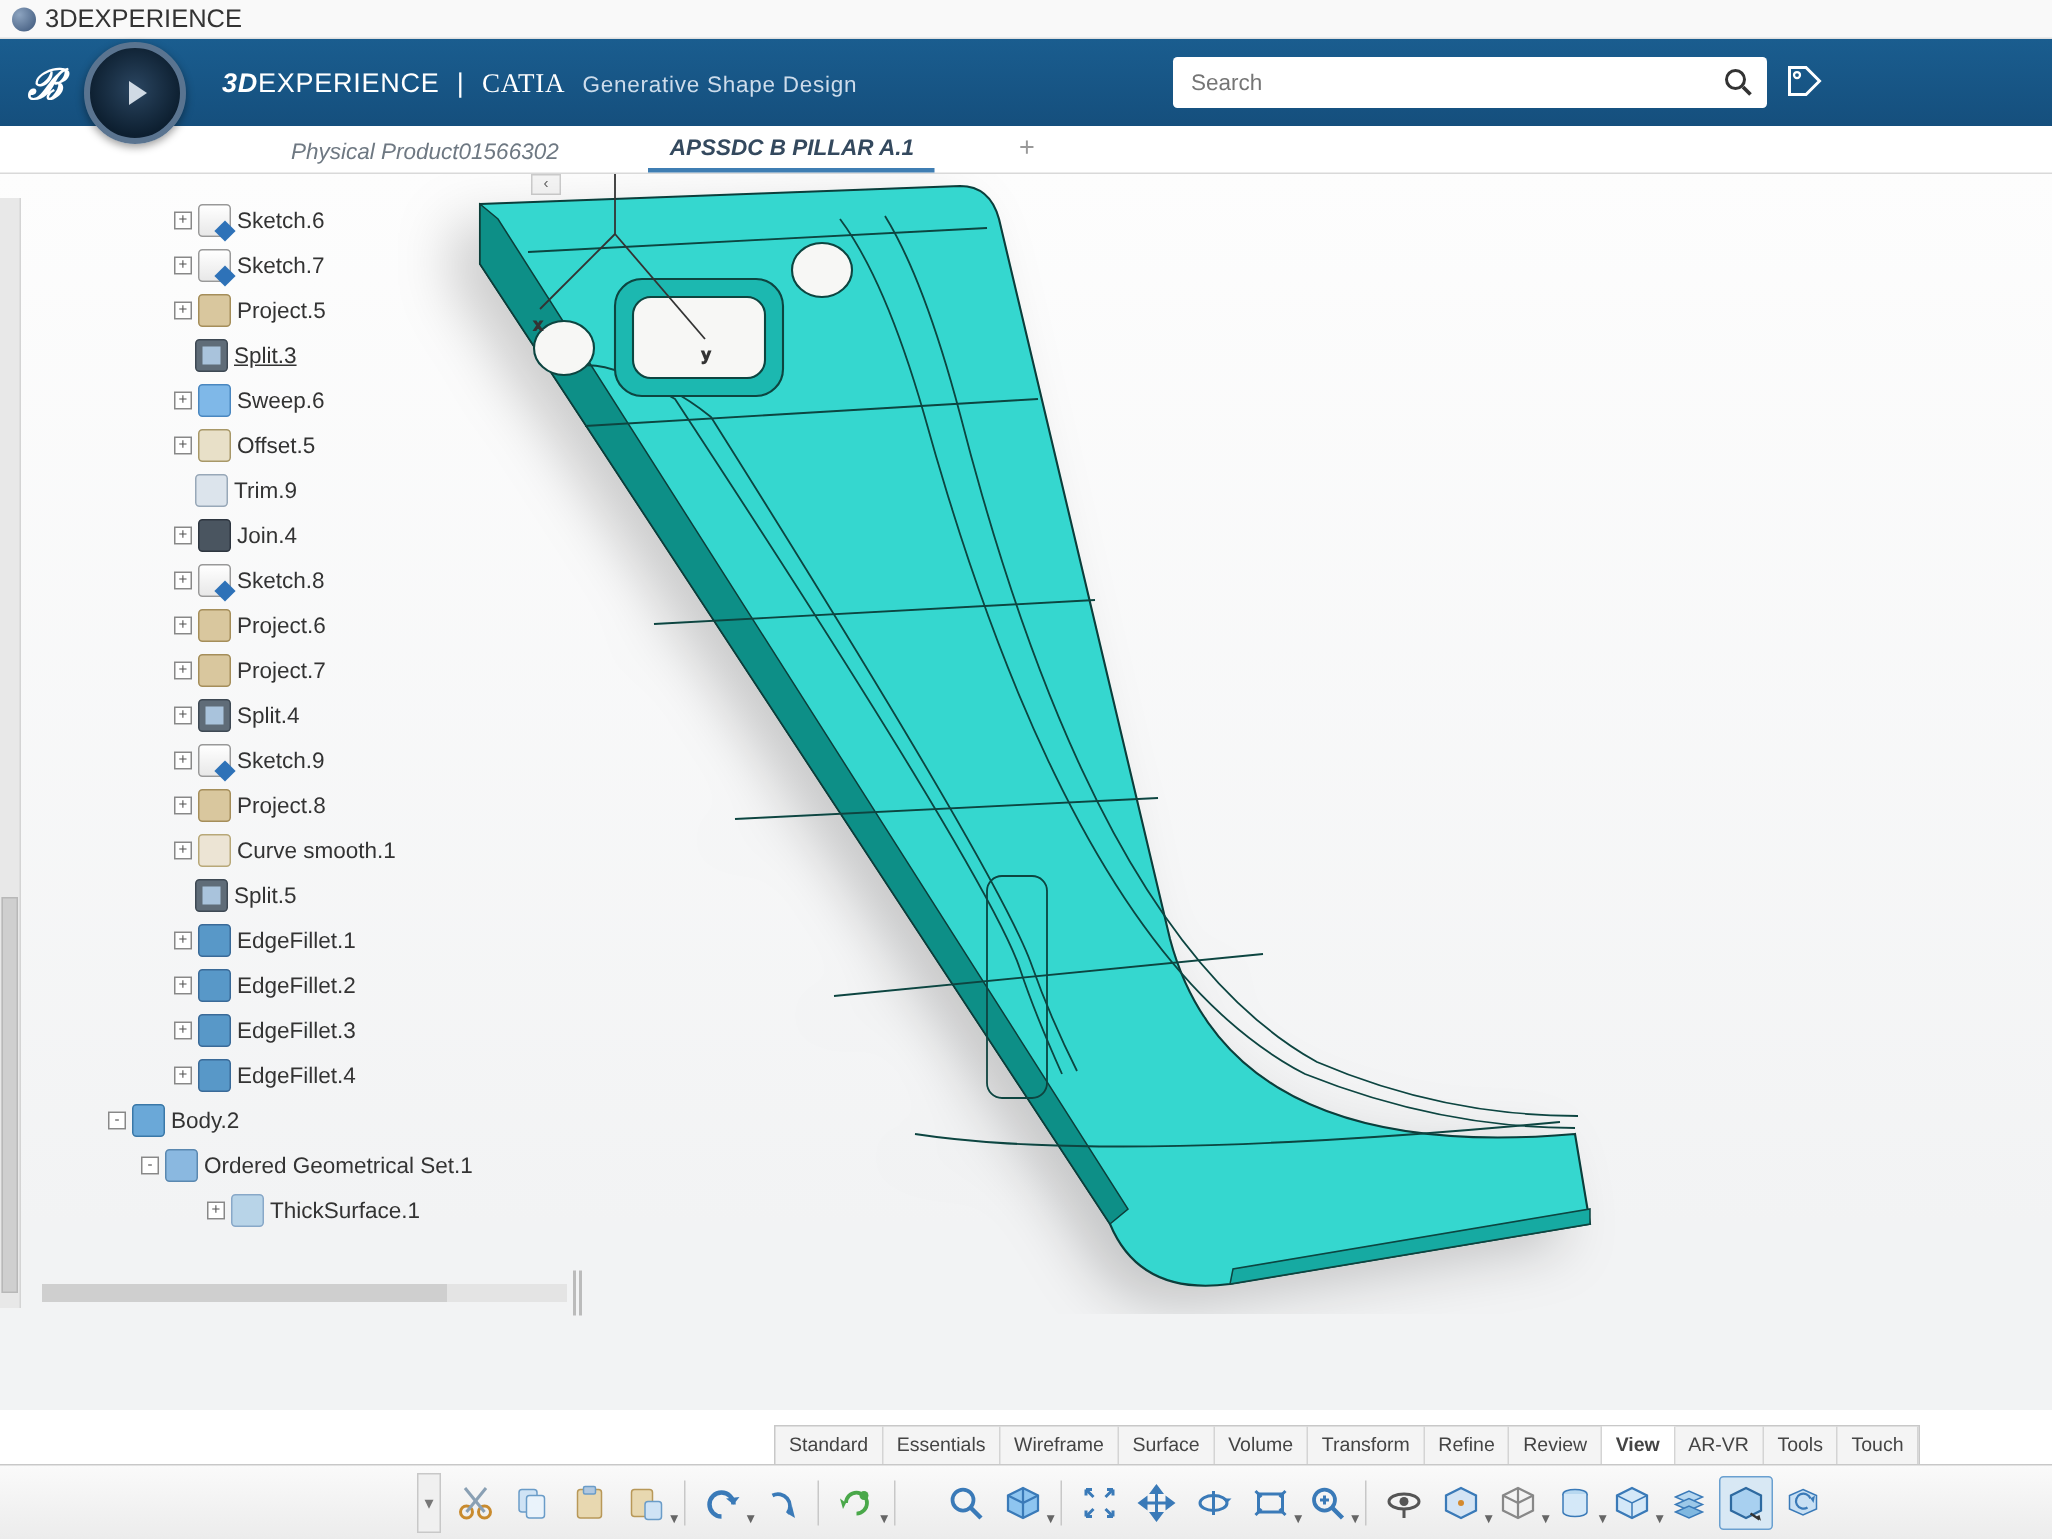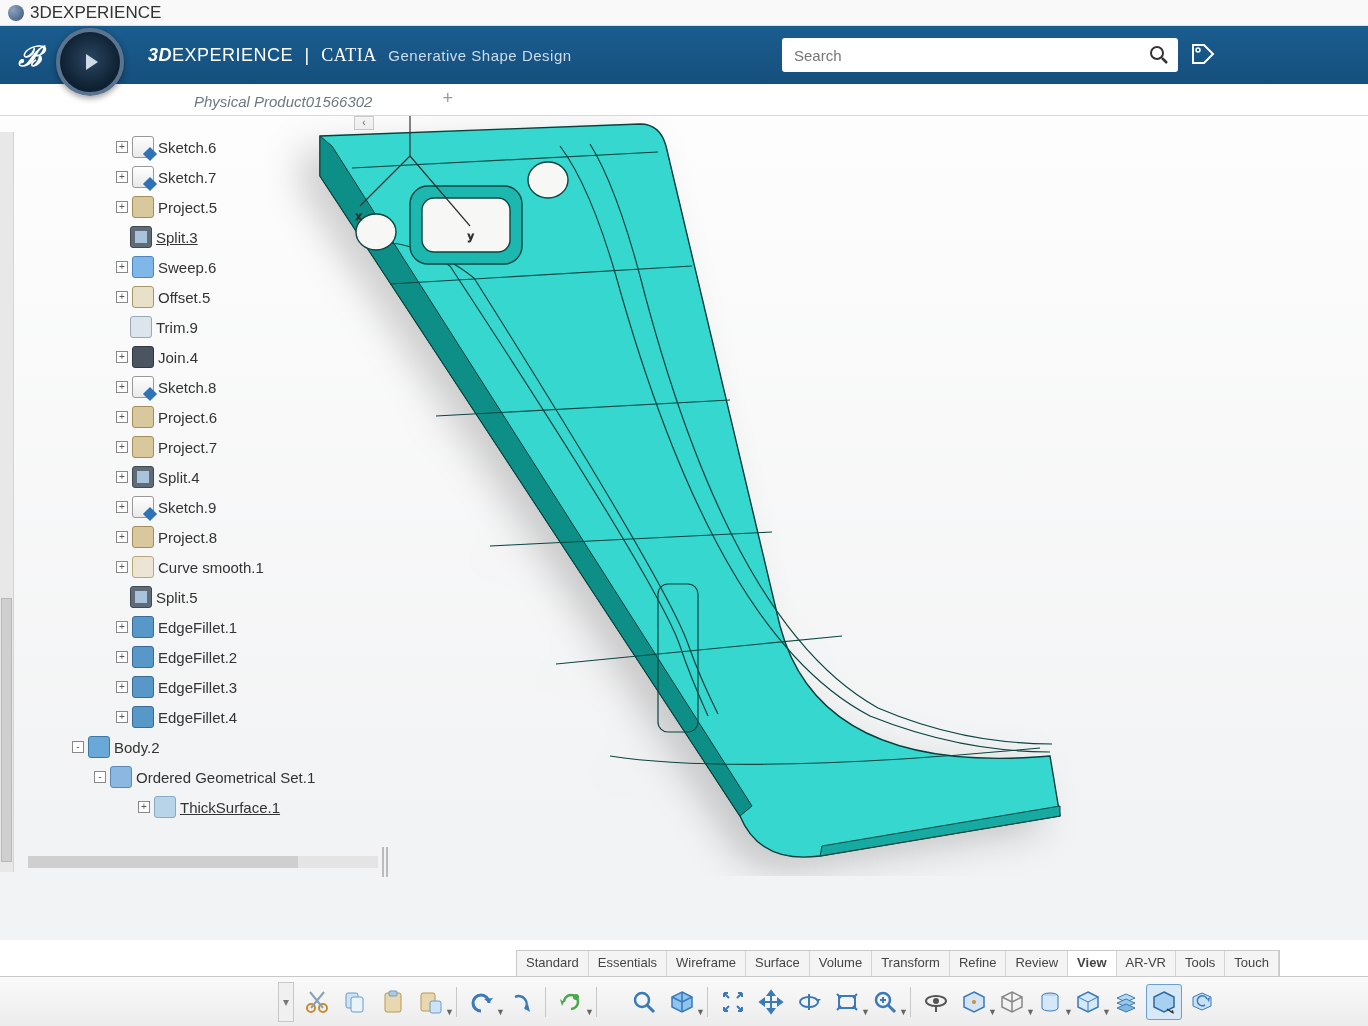--- a/index.html
+++ b/index.html
@@ -34,21 +34,21 @@
 .collapse-tab { position:absolute; left:354px; top:116px; width:20px; height:14px; border:1px solid #ccc; background:#f5f5f5; font-size:10px; text-align:center; line-height:12px; color:#666; cursor:pointer; }
 
 
 .left-gutter { position:absolute; left:0; top:132px; width:14px; height:740px; background:#e8e8e8; border-right:1px solid #d4d4d4; }
 .left-gutter .thumb { position:absolute; left:1px; top:466px; width:11px; height:264px; background:#cfcfcf; border:1px solid #b8b8b8; }
 .tree { position:absolute; left:28px; top:132px; width:350px; height:740px; overflow:hidden; }
 .tree-row { display:flex; align-items:center; height:30px; font-size:15px; color:#333; cursor:pointer; white-space:nowrap; }
 .tree-row .exp { width:12px; height:12px; border:1px solid #888; background:#fff; font-size:10px; line-height:10px; text-align:center; color:#555; margin-right:2px; }
 .tree-row .line { width:12px; display:inline-block; }
 .tree-row .ficon { width:22px; height:22px; margin:0 4px 0 2px; border-radius:3px; display:inline-flex; align-items:center; justify-content:center; font-size:12px; }
-.tree-row .lbl.und { text-decoration:underline; }
+.tree-row .lbl.und { }
 
 
 .fi-sketch { background:linear-gradient(#fff,#e8e8e8); border:1px solid #999; position:relative; }
 .fi-sketch::after { content:""; position:absolute; right:-2px; bottom:-2px; width:10px; height:10px; background:#2e72b8; transform:rotate(45deg); }
 .fi-project { background:#d9c79e; border:1px solid #a58e5a; }
 .fi-split { background:#5f6c78; border:1px solid #3e4954; }
 .fi-split::after{content:"";display:block;width:60%;height:60%;background:#a9c3dc;margin:20%;}
 .fi-boundary { background:#6b7580; border:1px solid #444; }
 .fi-sweep { background:#7fb8e8; border:1px solid #4a87c0; border-radius:40% 10% 40% 10%; }
 .fi-offset { background:#e8e0c8; border:1px solid #a89868; }
@@ -117,20 +117,21 @@
   <span class="tag-ico">
     <svg width="26" height="26" viewBox="0 0 26 26">
         <path d="M3 3 L14 3 L23 12 L14 21 L3 21 Z" fill="none" stroke="#fff" stroke-width="2"></path>
         <circle cx="8" cy="8" r="2" fill="none" stroke="#fff" stroke-width="1.5"></circle>
       </svg>
   </span>
 </div>
 
 <div class="tabrow">
   <div class="tab">Physical Product01566302</div>
+  <div class="tab active">APSSDC B PILLAR A.1</div>
   <div class="add">+</div>
 </div>
 
 <div class="collapse-tab">‹</div>
 
 <div class="viewport"></div>
 
 <svg class="part-svg" width="820" height="760" viewBox="0 0 820 760">
   <defs>
     <filter id="sh">

